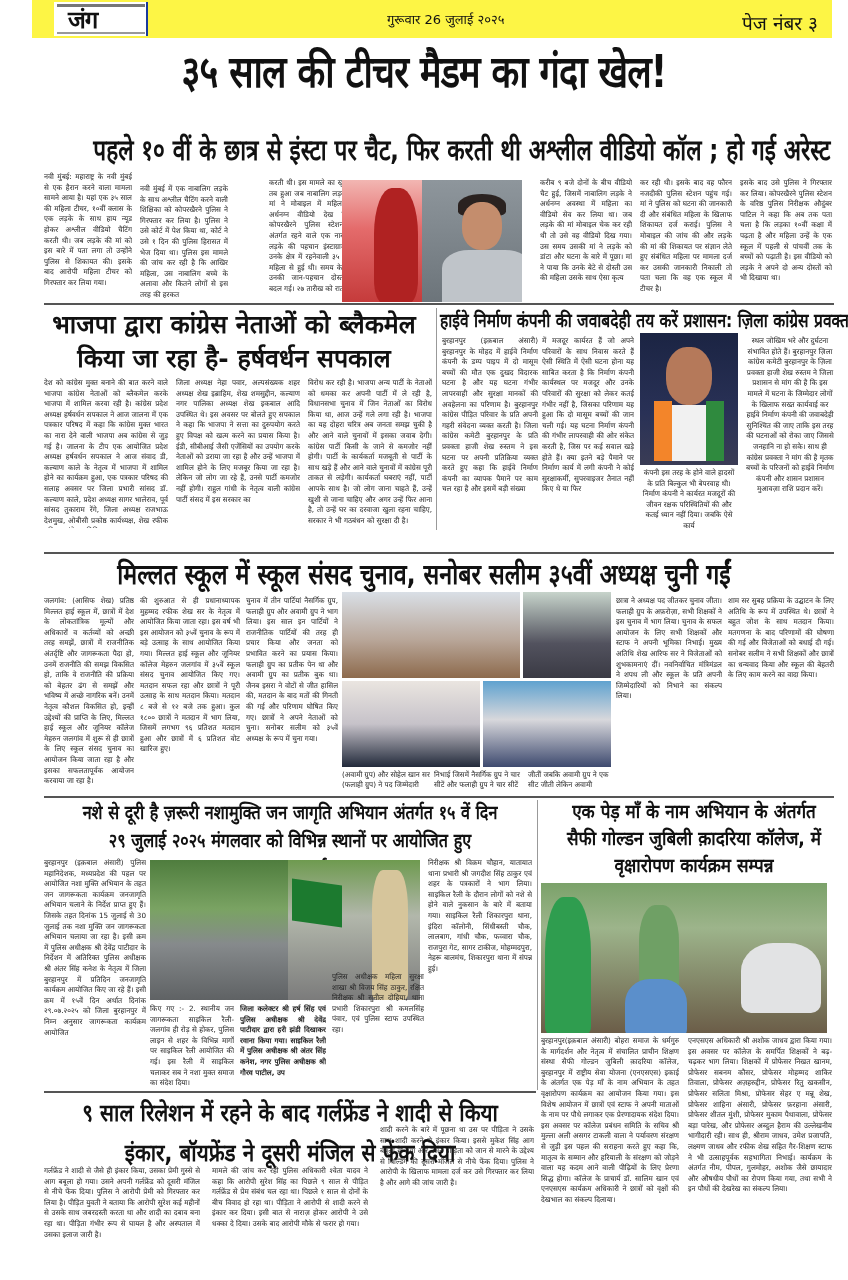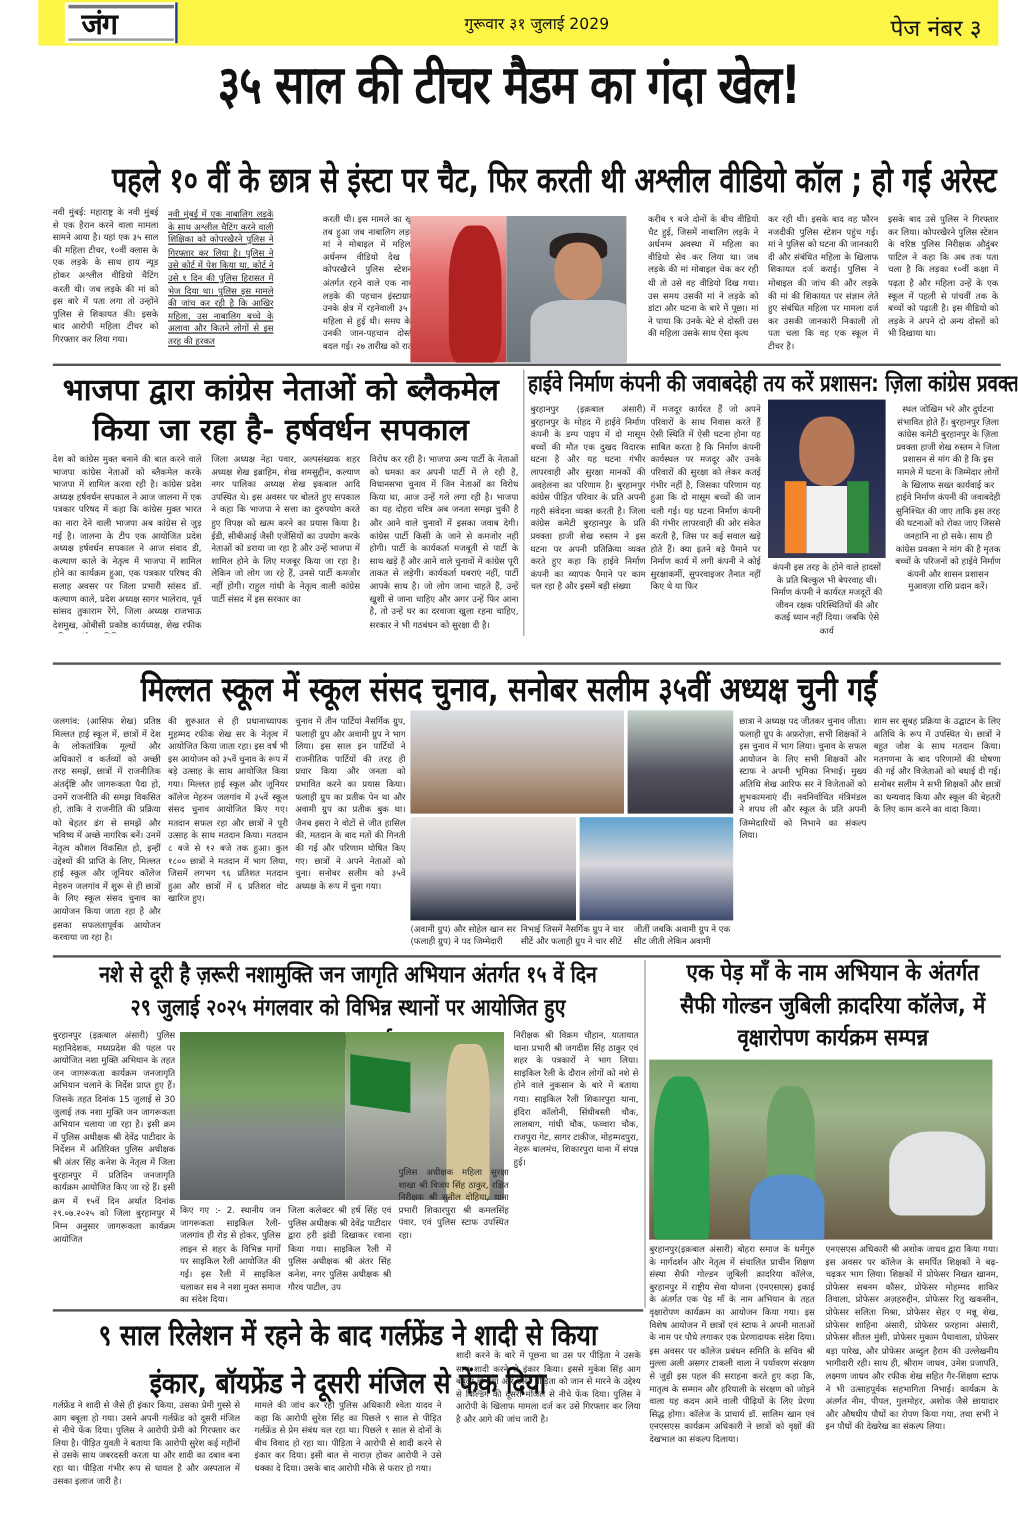--- a/index.html
+++ b/index.html
@@ -58,29 +58,29 @@
 </style>
 </head>
 <body>
 
 <div class="masthead">
   <div class="logo">
     <div class="small"></div>
     <div class="word">जंग</div>
     <div class="sub"></div>
   </div>
-  <div class="date">गुरूवार ३१ जुलाई 2029</div>
+  <div class="date">गुरूवार 26 जुलाई २०२५</div>
   <div class="pageno">पेज नंबर ३</div>
 </div>
 
 <div class="head1">३५ साल की टीचर मैडम का गंदा खेल!</div>
 <div class="head2">पहले १० वीं के छात्र से इंस्टा पर चैट, फिर करती थी अश्लील वीडियो कॉल ; हो गई अरेस्ट</div>
 
 <div class="col" style="left:44px;top:172px;width:88px;height:120px;">नवी मुंबई: महाराष्ट्र के नवी मुंबई से एक हैरान करने वाला मामला सामने आया है। यहां एक ३५ साल की महिला टीचर, १०वीं क्लास के एक लड़के के साथ हाय न्यूड होकर अश्लील वीडियो चैटिंग करती थी। जब लड़के की मां को इस बारे में पता लगा तो उन्होंने पुलिस से शिकायत की। इसके बाद आरोपी महिला टीचर को गिरफ्तार कर लिया गया।</div>
-<div class="col" style="left:140px;top:174px;width:88px;height:120px;text-decoration:underline;">नवी मुंबई में एक नाबालिग लड़के के साथ अश्लील चैटिंग करने वाली शिक्षिका को कोपरखैरने पुलिस ने गिरफ्तार कर लिया है। पुलिस ने उसे कोर्ट में पेश किया था, कोर्ट ने उसे १ दिन की पुलिस हिरासत में भेज दिया था। पुलिस इस मामले की जांच कर रही है कि आखिर महिला, उस नाबालिग बच्चे के अलावा और कितने लोगों से इस तरह की हरकत</div>
+<div class="col" style="left:140px;top:184px;width:88px;height:120px;">नवी मुंबई में एक नाबालिग लड़के के साथ अश्लील चैटिंग करने वाली शिक्षिका को कोपरखैरने पुलिस ने गिरफ्तार कर लिया है। पुलिस ने उसे कोर्ट में पेश किया था, कोर्ट ने उसे १ दिन की पुलिस हिरासत में भेज दिया था। पुलिस इस मामले की जांच कर रही है कि आखिर महिला, उस नाबालिग बच्चे के अलावा और कितने लोगों से इस तरह की हरकत</div>
 <div class="col" style="left:236px;top:178px;width:88px;height:120px;margin-left:33px;">करती थी। इस मामले का खुलासा तब हुआ जब नाबालिग लड़के की मां ने मोबाइल में महिला का अर्धनग्न वीडियो देख लिया। कोपरखैरने पुलिस स्टेशन के अंतर्गत रहने वाले एक नाबालिग लड़के की पहचान इंस्टाग्राम पर उनके क्षेत्र में रहनेवाली ३५ वर्षीय महिला से हुई थी। समय के साथ उनकी जान-पहचान दोस्ती में बदल गई। २७ तारीख को रात</div>
 <div class="photo ph-silhouette" style="left:342px;top:180px;width:80px;height:122px;">
     <div class="fig"></div>
   </div>
 <div class="photo ph-boy" style="left:422px;top:180px;width:100px;height:122px;">
     <div class="shirt"></div>
     <div class="hair"></div>
     <div class="face"></div>
   </div>
 <div class="col" style="left:540px;top:178px;width:92px;height:120px;">करीब ९ बजे दोनों के बीच वीडियो चैट हुई, जिसमें नाबालिग लड़के ने अर्धनग्न अवस्था में महिला का वीडियो सेव कर लिया था। जब लड़के की मां मोबाइल चेक कर रही थी तो उसे वह वीडियो दिख गया। उस समय उसकी मां ने लड़के को डांटा और घटना के बारे में पूछा। मां ने पाया कि उनके बेटे से दोस्ती उस की महिला उसके साथ ऐसा कृत्य</div>
@@ -123,21 +123,21 @@
 <div class="rule" style="left:44px;top:796px;width:790px;"></div>
 
 <div class="h-nasha">नशे से दूरी है ज़रूरी नशामुक्ति जन जागृति अभियान अंतर्गत १५ वें दिन २९ जुलाई २०२५ मंगलवार को विभिन्न स्थानों पर आयोजित हुए जागरूकता कार्यक्रम</div>
 <div class="col" style="left:44px;top:858px;width:102px;height:230px;">बुरहानपुर (इक़बाल अंसारी) पुलिस महानिदेशक, मध्यप्रदेश की पहल पर आयोजित नशा मुक्ति अभियान के तहत जन जागरूकता कार्यक्रम जनजागृति अभियान चलाने के निर्देश प्राप्त हुए हैं। जिसके तहत दिनांक 15 जुलाई से 30 जुलाई तक नशा मुक्ति जन जागरूकता अभियान चलाया जा रहा है। इसी क्रम में पुलिस अधीक्षक श्री देवेंद्र पाटीदार के निर्देशन में अतिरिक्त पुलिस अधीक्षक श्री अंतर सिंह कनेश के नेतृत्व में जिला बुरहानपुर में प्रतिदिन जनजागृति कार्यक्रम आयोजित किए जा रहे हैं। इसी क्रम में १५वें दिन अर्थात दिनांक २९.०७.२०२५ को जिला बुरहानपुर में निम्न अनुसार जागरूकता कार्यक्रम आयोजित</div>
 <div class="photo ph-cycle" style="left:150px;top:860px;width:138px;height:140px;"></div>
 <div class="photo ph-flag" style="left:288px;top:860px;width:132px;height:140px;">
     <div class="flag"></div>
     <div class="officer"></div>
   </div>
 <div class="col" style="left:150px;top:1004px;width:84px;height:86px;">किए गए :- 2. स्थानीय जन जागरूकता साइकिल रैली- जलगांव ही रोड़ से होकर, पुलिस लाइन से शहर के विभिन्न मार्गों पर साइकिल रैली आयोजित की गई। इस रैली में साइकिल चलाकर सब ने नशा मुक्त समाज का संदेश दिया।</div>
-<div class="col" style="left:240px;top:1004px;width:86px;height:86px;">जिला कलेक्टर श्री हर्ष सिंह एवं पुलिस अधीक्षक श्री देवेंद्र पाटीदार द्वारा हरी झंडी दिखाकर रवाना किया गया। साइकिल रैली में पुलिस अधीक्षक श्री अंतर सिंह कनेश, नगर पुलिस अधीक्षक श्री गौरव पाटील, उप</div>
+<div class="col" style="left:240px;top:1004px;width:86px;height:86px;font-weight:bold;">जिला कलेक्टर श्री हर्ष सिंह एवं पुलिस अधीक्षक श्री देवेंद्र पाटीदार द्वारा हरी झंडी दिखाकर रवाना किया गया। साइकिल रैली में पुलिस अधीक्षक श्री अंतर सिंह कनेश, नगर पुलिस अधीक्षक श्री गौरव पाटील, उप</div>
 <div class="col" style="left:332px;top:972px;width:92px;height:86px;">पुलिस अधीक्षक महिला सुरक्षा शाखा श्री विजय सिंह ठाकुर, रक्षित निरीक्षक श्री सुनील दोहिया, थाना प्रभारी शिकारपुरा श्री कमलसिंह पंवार, एवं पुलिस स्टाफ उपस्थित रहा।</div>
 <div class="col" style="left:428px;top:858px;width:104px;height:230px;">निरीक्षक श्री विक्रम चौहान, यातायात थाना प्रभारी श्री जगदीश सिंह ठाकुर एवं शहर के पत्रकारों ने भाग लिया। साइकिल रैली के दौरान लोगों को नशे से होने वाले नुकसान के बारे में बताया गया। साइकिल रैली शिकारपुरा थाना, इंदिरा कॉलोनी, सिंधीबस्ती चौक, लालबाग, गांधी चौक, फव्वारा चौक, राजपुरा गेट, सागर टाकीज, मोहम्मदपुरा, नेहरू बालमंच, शिकारपुरा थाना में संपन्न हुई।</div>
 <div class="vrule" style="left:537px;top:800px;height:290px;"></div>
 
 <div class="h-tree">एक पेड़ माँ के नाम अभियान के अंतर्गत सैफी गोल्डन जुबिली क़ादरिया कॉलेज, में वृक्षारोपण कार्यक्रम सम्पन्न</div>
 <div class="photo ph-tree" style="left:541px;top:883px;width:286px;height:150px;">
     <div class="p1"></div>
     <div class="p2"></div>
     <div class="p3"></div>
     <div class="p4"></div>

